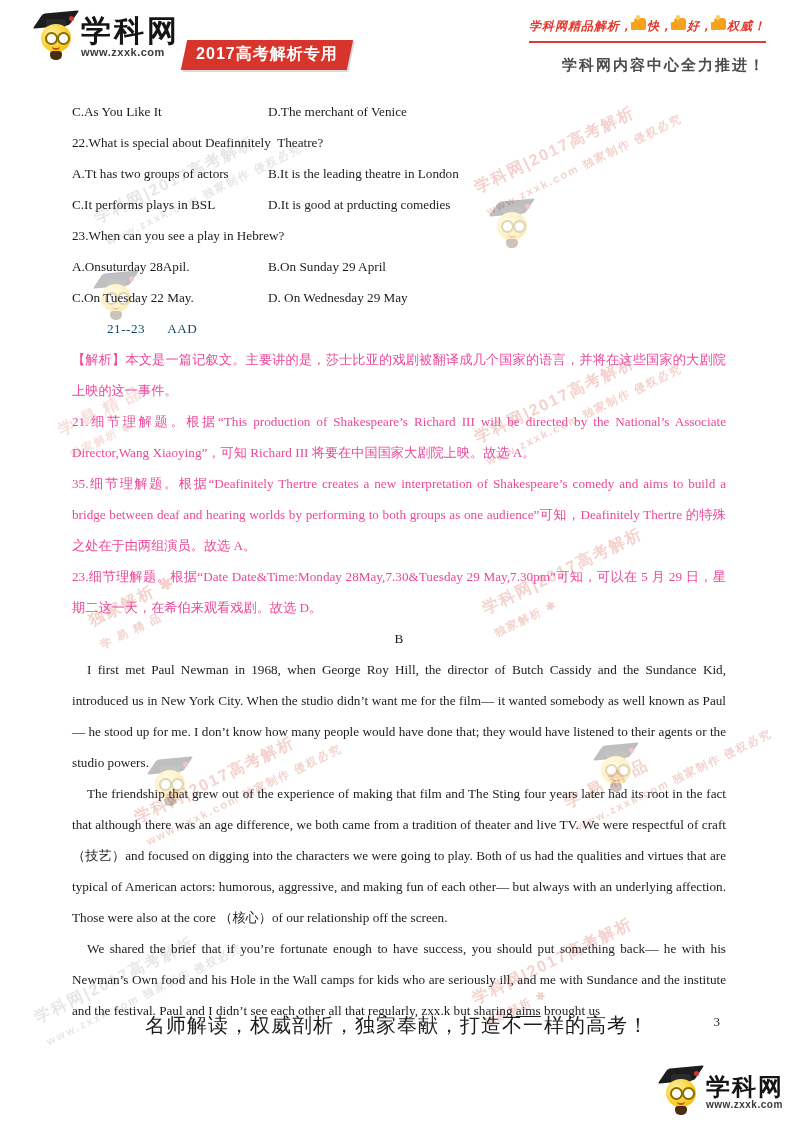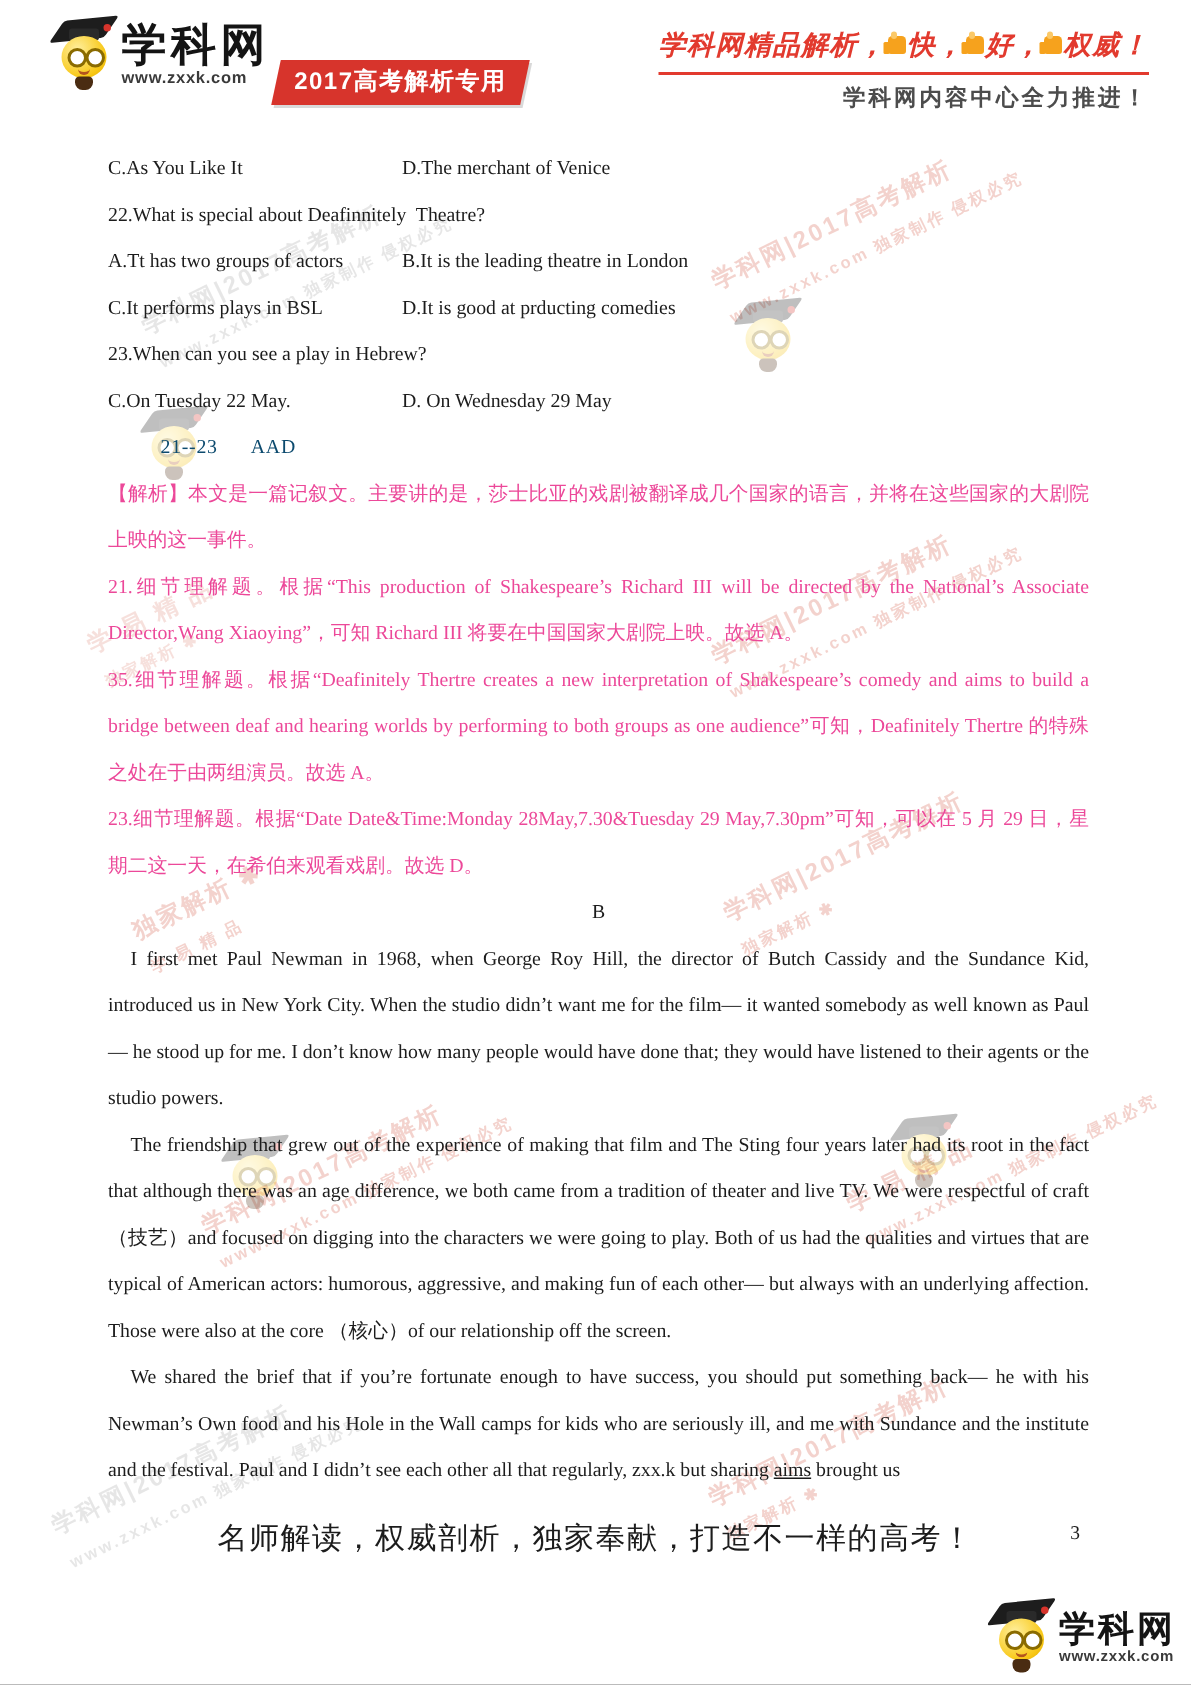--- a/index.html
+++ b/index.html
@@ -48,21 +48,21 @@
   .logo { position:absolute; left:36px; top:0; display:flex; align-items:flex-start; }
   .logo-txt { margin-left:3px; margin-top:6px; }
   .brand { font-family:Liberation Sans, sans-serif; font-size:30px; font-weight:bold; color:#141414;
     letter-spacing:3px; line-height:30px; text-shadow:1px 1px 0 #fff; }
   .brand-url { font-family:Liberation Sans, sans-serif; font-size:11px; font-weight:bold; color:#3a3a3a; letter-spacing:.5px; }
   .banner { position:absolute; left:184px; top:30px; background:#d7342c; color:#fff;
     font:bold 16px "Liberation Sans",sans-serif; padding:4px 12px 5px 12px; transform:skewX(-12deg);
     box-shadow:2px 2px 0 rgba(0,0,0,.15); }
   .banner span { display:inline-block; transform:skewX(12deg); letter-spacing:1px; }
   .slogan-red { position:absolute; right:28px; top:8px; color:#e23a2e; font-weight:bold; font-style:italic;
-    font-size:18px; letter-spacing:1px; border-bottom:2px solid #e23a2e; padding-bottom:6px; white-space:nowrap; }
+    font-size:12px; letter-spacing:1px; border-bottom:2px solid #e23a2e; padding-bottom:6px; white-space:nowrap; }
   .thumb { display:inline-block; width:12px; height:12px; background:#f6a21d; border-radius:3px 3px 2px 2px;
     position:relative; margin:0 1px; vertical-align:baseline; }
   .thumb::before { content:""; position:absolute; left:-3px; top:4px; width:4px; height:8px; background:#f6a21d; border-radius:1px; }
   .thumb::after { content:""; position:absolute; left:2px; top:-3px; width:4px; height:5px; background:#fbc968; border-radius:2px; }
   .slogan-gray { position:absolute; right:28px; top:46px; color:#4c4c4c; font-weight:bold;
     font-family:"Liberation Sans",sans-serif; font-size:15px; letter-spacing:2px; }
 
   
   .content { position:absolute; left:72px; right:68px; top:96px; z-index:2;
     font-size:13.2px; line-height:31px; }
@@ -212,20 +212,24 @@
       <span class="col1">A.Tt has two groups of actors</span>
       <span>B.It is the leading theatre in London</span>
     </div>
     <div class="opt-row">
       <span class="col1">C.It performs plays in BSL</span>
       <span>D.It is good at prducting comedies</span>
     </div>
 
     <div class="stem">23.When can you see a play in Hebrew?</div>
     <div class="opt-row">
+      <span class="col1">A.Onsuturday 28Apil.</span>
+      <span>B.On Sunday 29 April</span>
+    </div>
+    <div class="opt-row">
       <span class="col1">C.On Tuesday 22 May.</span>
       <span>D. On Wednesday 29 May</span>
     </div>
 
     <div class="answer-line">21--23      AAD</div>
 
     <div class="analysis">
       <p>【解析】本文是一篇记叙文。主要讲的是，莎士比亚的戏剧被翻译成几个国家的语言，并将在这些国家的大剧院上映的这一事件。</p>
       <p>21.细节理解题。根据“This production of Shakespeare’s Richard III will be directed by the National’s Associate Director,Wang Xiaoying”，可知 Richard III 将要在中国国家大剧院上映。故选 A。</p>
       <p>35.细节理解题。根据“Deafinitely Thertre creates a new interpretation of Shakespeare’s comedy and aims to build a bridge between deaf and hearing worlds by performing to both groups as one audience”可知，Deafinitely Thertre 的特殊之处在于由两组演员。故选 A。</p>

